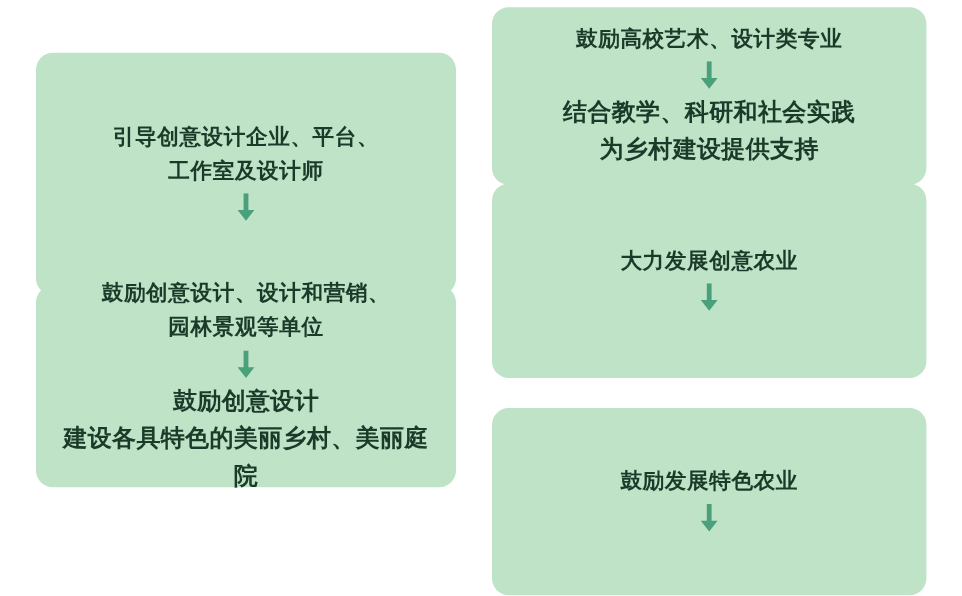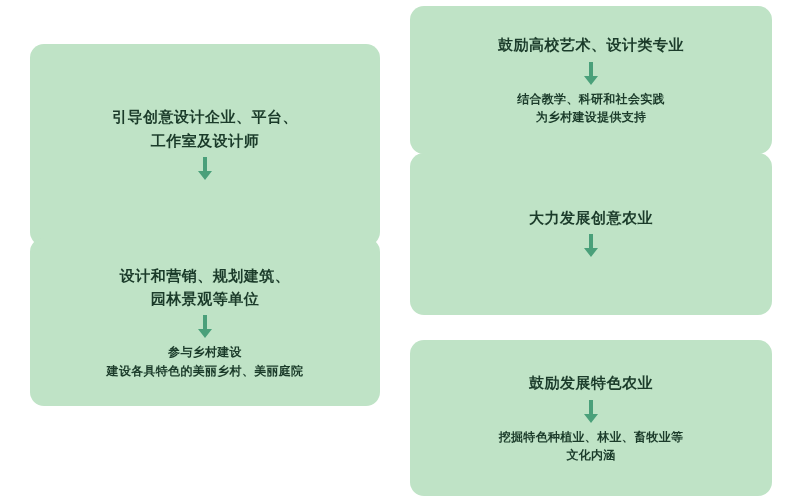--- a/index.html
+++ b/index.html
@@ -26,28 +26,28 @@
     box-sizing: border-box;
     display: flex;
     flex-direction: column;
     align-items: center;
     justify-content: center;
     color: #1b3b2a;
     text-align: center;
     padding: 10px 14px;
   }
   .card .head {
-    font-size: 15px;
+    font-size: 18px;
     font-weight: bold;
     line-height: 1.55;
     letter-spacing: 0.5px;
     white-space: pre-line;
   }
   .card .body {
-    font-size: 12px;
+    font-size: 20px;
     font-weight: bold;
     line-height: 1.55;
     letter-spacing: 0.3px;
     white-space: pre-line;
   }
   .arrow {
     display: block;
     margin: 5px 0 4px 0;
     line-height: 1;
   }
@@ -69,28 +69,28 @@
     <div class="head">引导创意设计企业、平台、
 工作室及设计师</div>
     <span class="arrow">
       <svg width="20" height="24" viewBox="0 0 20 24" aria-hidden="true">
         <path d="M8 0 H12 V14 H17 L10 23 L3 14 H8 Z" fill="#4aa07a"></path>
       </svg>
     </span>
   </div>
 
   <div class="card" id="card-left-2">
-    <div class="head">设计和营销、规划建筑、
+    <div class="head">鼓励创意设计、设计和营销、
 园林景观等单位</div>
     <span class="arrow">
       <svg width="20" height="24" viewBox="0 0 20 24" aria-hidden="true">
         <path d="M8 0 H12 V14 H17 L10 23 L3 14 H8 Z" fill="#4aa07a"></path>
       </svg>
     </span>
-    <div class="body">参与乡村建设
+    <div class="body">鼓励创意设计
 建设各具特色的美丽乡村、美丽庭院</div>
   </div>
 
   <div class="card" id="card-right-1">
     <div class="head">鼓励高校艺术、设计类专业</div>
     <span class="arrow">
       <svg width="20" height="24" viewBox="0 0 20 24" aria-hidden="true">
         <path d="M8 0 H12 V14 H17 L10 23 L3 14 H8 Z" fill="#4aa07a"></path>
       </svg>
     </span>
@@ -107,17 +107,15 @@
     </span>
   </div>
 
   <div class="card" id="card-right-3">
     <div class="head">鼓励发展特色农业</div>
     <span class="arrow">
       <svg width="20" height="24" viewBox="0 0 20 24" aria-hidden="true">
         <path d="M8 0 H12 V14 H17 L10 23 L3 14 H8 Z" fill="#4aa07a"></path>
       </svg>
     </span>
-    <div class="body">挖掘特色种植业、林业、畜牧业等
-文化内涵</div>
   </div>
 
 </div>
 
 </body></html>

